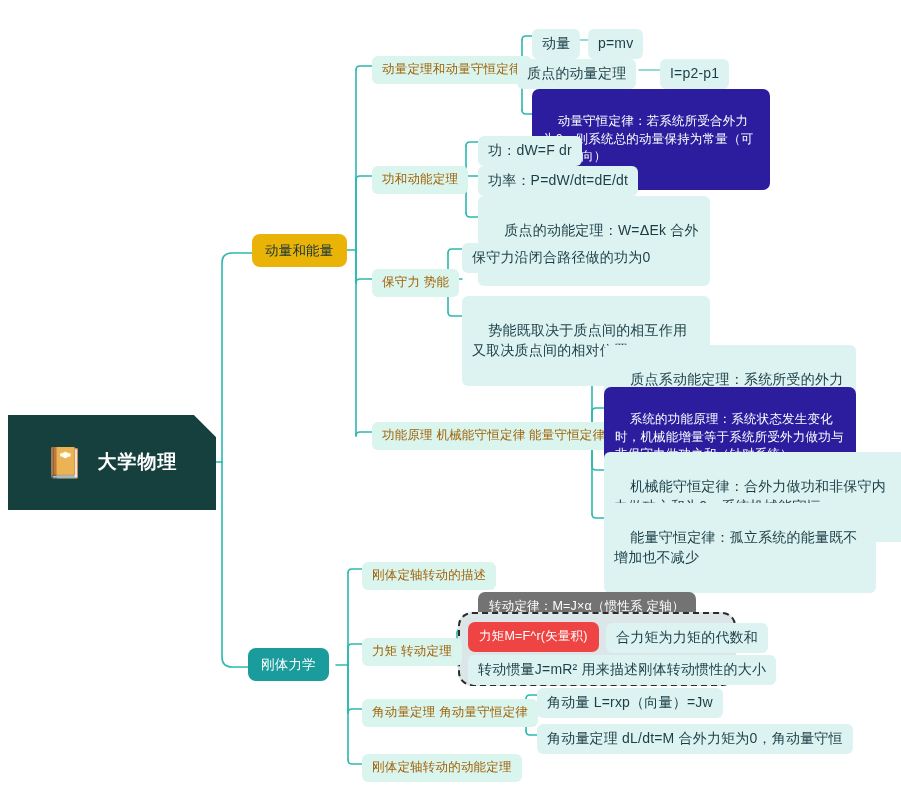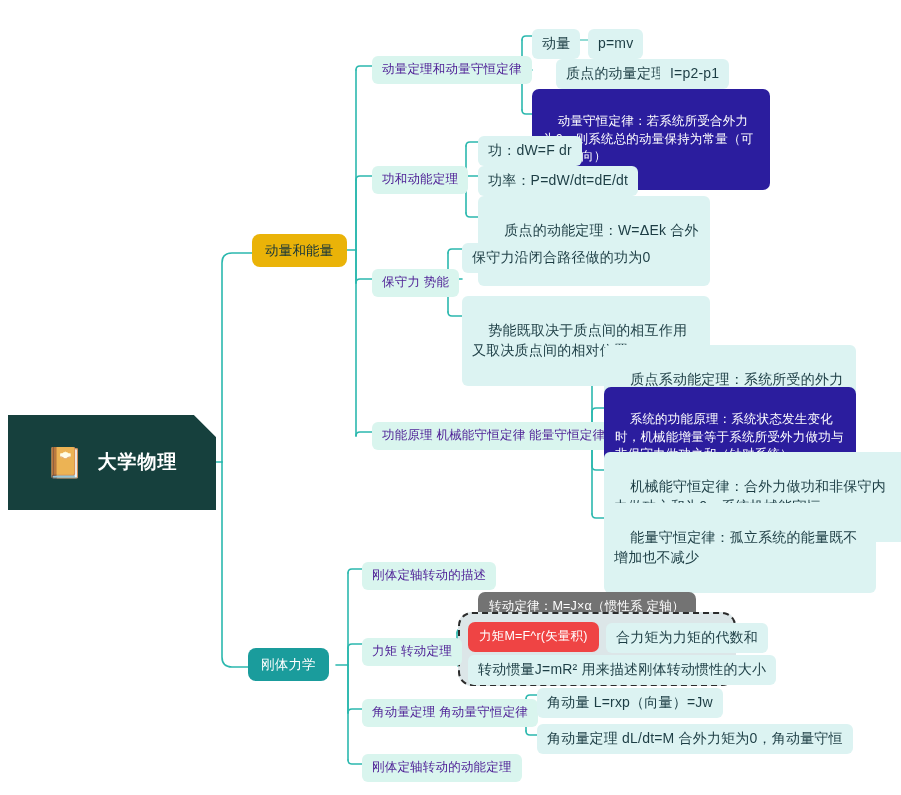--- a/index.html
+++ b/index.html
@@ -64,21 +64,21 @@
     font-size: 13.5px;
     padding: 7px 13px;
     font-weight: normal;
   }
   .branch-a { left: 252px; top: 234px; background: #eab308; color: #14343a; }
   .branch-b { left: 248px; top: 648px; background: #1A9C9C; color: #ffffff; }
 
   
   .lvl2 {
     background: #D9F5EE;
-    color: #4c1d95;
+    color: #a16207;
     border-radius: 6px;
     font-size: 12.5px;
     padding: 5px 10px;
   }
 
   
   .leaf {
     background: #DCF3F2;
     color: #1c3d44;
     border-radius: 6px;
@@ -221,21 +221,21 @@
 
   <div class="node lvl2" style="left:372px; top:56px;">
     <span>动量定理和动量守恒定律</span>
   </div>
   <div class="node leaf" style="left:532px; top:29px;">
     <span>动量</span>
   </div>
   <div class="node leaf" style="left:588px; top:29px;">
     <span>p=mv</span>
   </div>
-  <div class="node leaf" style="left:556px; top:59px;">
+  <div class="node leaf" style="left:517px; top:59px;">
     <span>质点的动量定理</span>
   </div>
   <div class="node leaf" style="left:660px; top:59px;">
     <span>I=p2-p1</span>
   </div>
   <div class="node hl-blue" style="left:532px; top:89px; width:238px;">
     <span>动量守恒定律：若系统所受合外力为0，则系统总的动量保持为常量（可为分方向）</span>
   </div>
 
   <div class="node lvl2" style="left:372px; top:166px;">

